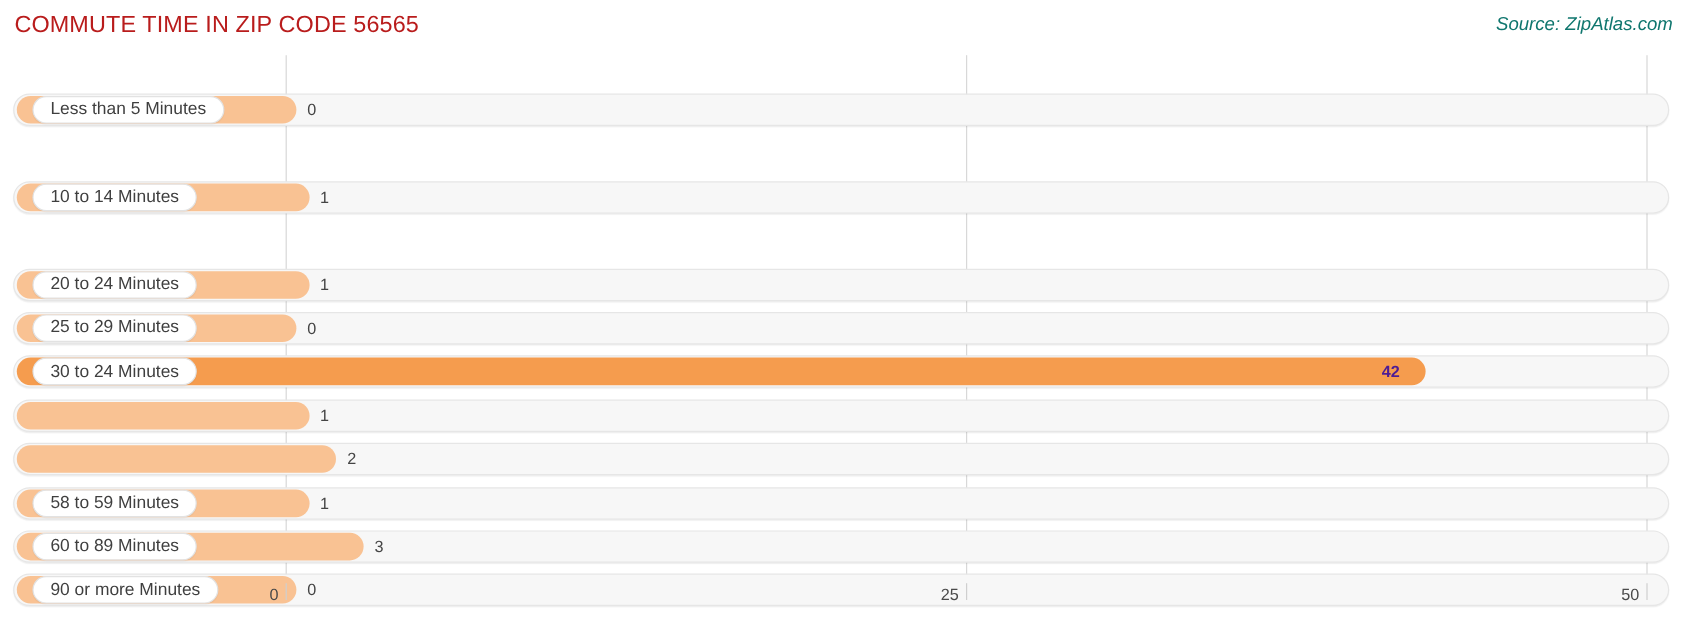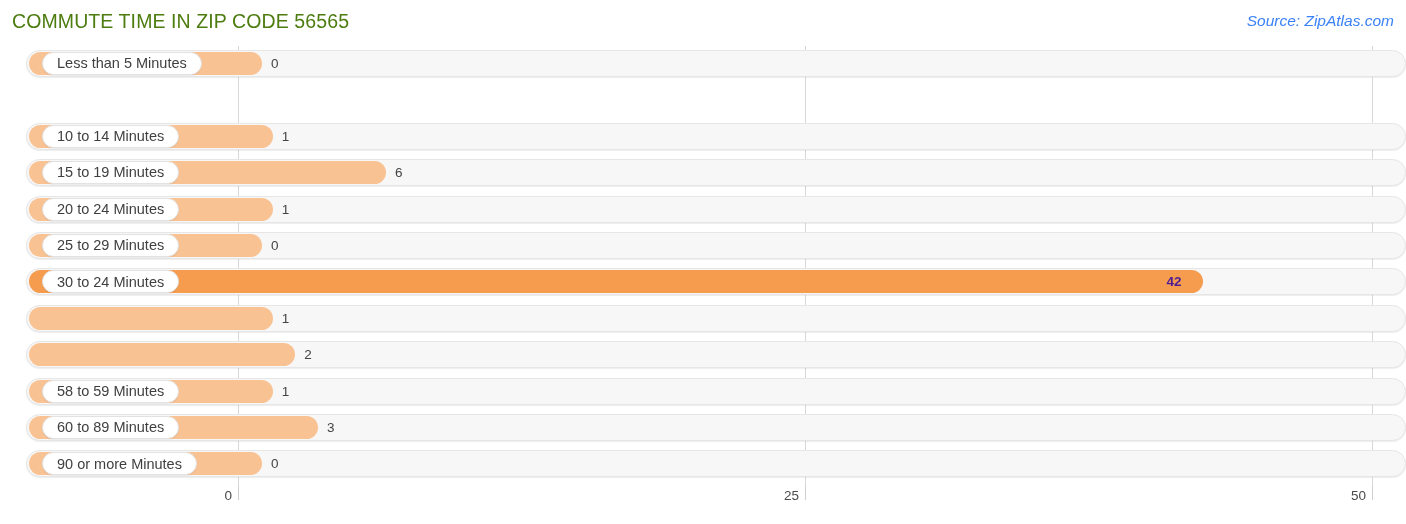--- a/index.html
+++ b/index.html
@@ -20,31 +20,31 @@
     position: absolute;
     top: 0; left: 0;
     width: 1406px;
     height: 46px;
   }
   .chart-title {
     position: absolute;
     left: 12px;
     top: 10px;
     font-size: 19.5px;
-    color: #4d7c0f;
+    color: #b91c1c;
     letter-spacing: 0.1px;
     white-space: nowrap;
   }
   .source-note {
     position: absolute;
     right: 12px;
     top: 12px;
     font-size: 15.5px;
     font-style: italic;
-    color: #3b82f6;
+    color: #0f766e;
     white-space: nowrap;
   }
 
   
   .plot {
     position: absolute;
     left: 0;
     top: 46px;
     width: 1406px;
     height: 440px;
@@ -67,23 +67,24 @@
 
   .rows {
     position: absolute;
     left: 0; top: 0;
     width: 1406px;
     height: 440px;
   }
 
   .row {
     position: absolute;
-    left: 26px;
+    left: 11px;
     width: 1380px;
     height: 42px;
+    margin-top: 28px;
   }
 
   
   .track {
     position: absolute;
     left: 0; top: 0;
     width: 1380px;
     height: 27px;
     background: #f7f7f7;
     border: 1px solid #e6e6e6;
@@ -199,28 +200,20 @@
         <div class="val-out" style="left: 245px;">0</div>
       </div>
       <div class="row" style="top: 76.8px;">
         <div class="track"></div>
         <div class="bar light" style="width: 243.68px;"></div>
         <div class="cat-pill">
           <span class="cat-label">10 to 14 Minutes</span>
         </div>
         <div class="val-out" style="left: 255.68px;">1</div>
       </div>
-      <div class="row" style="top: 113.2px;">
-        <div class="track"></div>
-        <div class="bar light" style="width: 357.08px;"></div>
-        <div class="cat-pill">
-          <span class="cat-label">15 to 19 Minutes</span>
-        </div>
-        <div class="val-out" style="left: 369.08px;">6</div>
-      </div>
       <div class="row" style="top: 149.6px; text-decoration: underline;">
         <div class="track"></div>
         <div class="bar light" style="width: 243.68px;"></div>
         <div class="cat-pill">
           <span class="cat-label">20 to 24 Minutes</span>
         </div>
         <div class="val-out" style="left: 255.68px;">1</div>
       </div>
       <div class="row" style="top: 186px;">
         <div class="track"></div>

